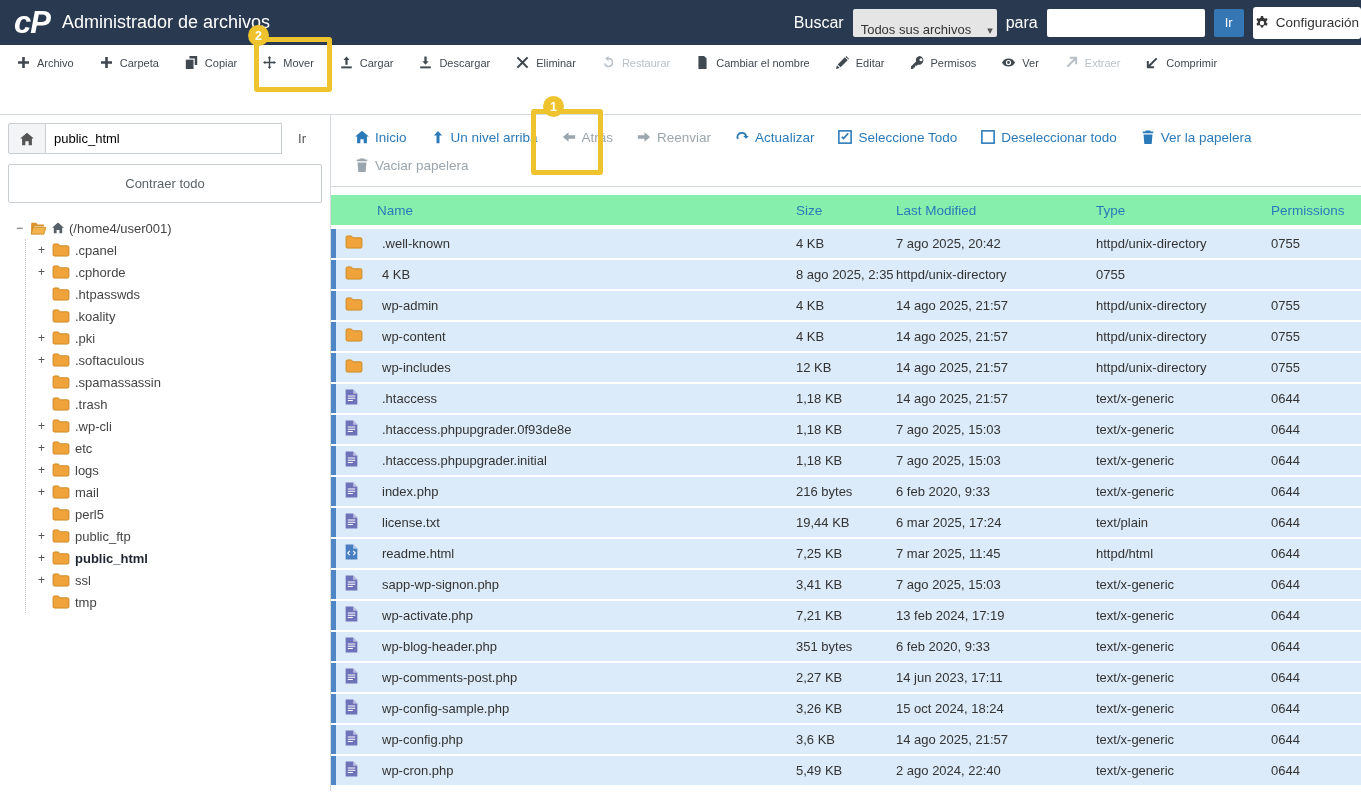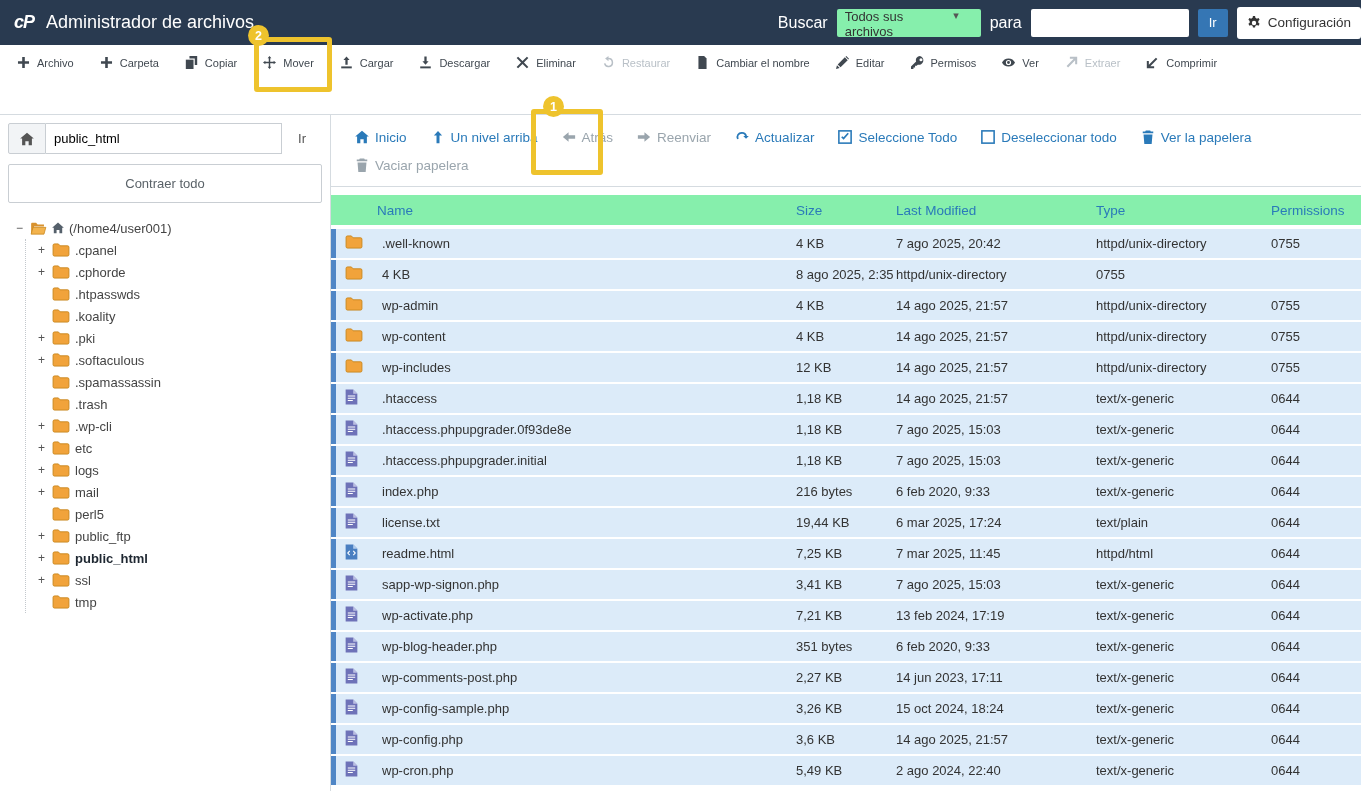--- a/index.html
+++ b/index.html
@@ -4,29 +4,29 @@
 <style>
   * { margin:0; padding:0; box-sizing:border-box; }
   html,body { width:1361px; height:792px; overflow:hidden; }
   body { font-family:"Liberation Sans","DejaVu Sans",sans-serif; font-size:13px; color:#404850; background:#fff; position:relative; }
 
   .icon { display:inline-flex; }
   .icon svg { display:block; width:14px; height:14px; fill:currentColor; }
 
   
   .topbar { height:45px; background:var(--header-bg,#293a50); color:#fff; display:flex; align-items:center; padding:0 0 0 14px; gap:12px; }
-  .logo { font-weight:bold; font-style:italic; font-size:18px; letter-spacing:-1px; cursor:pointer; }
+  .logo { font-weight:bold; font-style:italic; font-size:31px; letter-spacing:-1px; cursor:pointer; }
   .app-title { font-size:18px; }
   .topbar-right { margin-left:auto; display:flex; align-items:center; gap:9px; flex:0 0 auto; }
   .hdr-label { font-size:16px; }
-  .hdr-select { width:144px; height:28px; background:#86efac; border-radius:2px; display:flex; align-items:flex-start; justify-content:space-between; padding:0 22px 0 8px; color:#333; cursor:pointer; }
+  .hdr-select { width:144px; height:28px; background:#e5e5e5; border-radius:2px; display:flex; align-items:flex-end; justify-content:space-between; padding:0 4px 0 8px; color:#333; cursor:pointer; }
   .sel-caret { color:#555; font-size:11px; }
   .hdr-input { width:158px; height:28px; border:none; border-radius:2px; padding:0 8px; font:inherit; }
   .hdr-go { width:30px; height:28px; background:var(--go-button-blue,#3576b4); color:#fff; border:none; border-radius:2px; font:inherit; cursor:pointer; }
-  .hdr-settings { height:32px; background:#fff; border:none; border-radius:3px; color:#333; display:flex; gap:7px; align-items:center; padding:0 10px; font:inherit; font-size:13.5px; cursor:pointer; flex:0 0 auto; }
+  .hdr-settings { height:32px; background:#fff; border:none; border-radius:3px; color:#333; display:flex; gap:7px; align-items:center; padding:0 2px; font:inherit; font-size:13.5px; cursor:pointer; flex:0 0 auto; }
 
   
   .toolbar { background:#fff; border-bottom:1px solid #d5dbe0; display:flex; flex-wrap:wrap; align-content:flex-start; padding:0 4px; min-height:70px; }
   .tb-item { display:flex; align-items:center; gap:7px; padding:0 13px; height:35px; background:none; border:none; font:inherit; font-size:11px; color:#404850; cursor:pointer; }
   .tb-item.disabled { color:#b9c0c7; cursor:default; }
   .tb-item .icon svg { width:13px; height:13px; }
 
   
   .content { display:flex; height:676px; }
   .sidebar { flex:0 0 331px; width:331px; border-right:1px solid #d5dbe0; padding:8px 8px 0 8px; }

